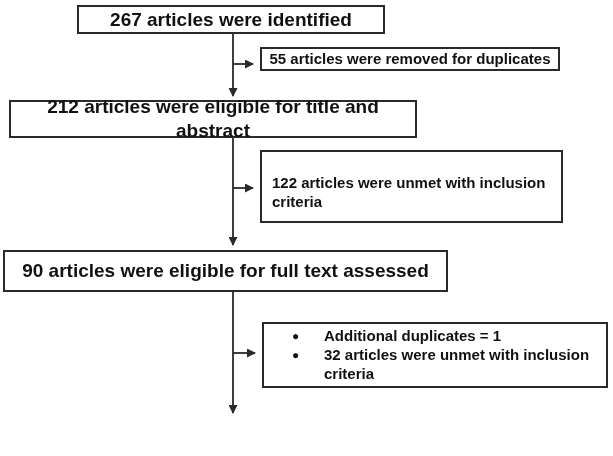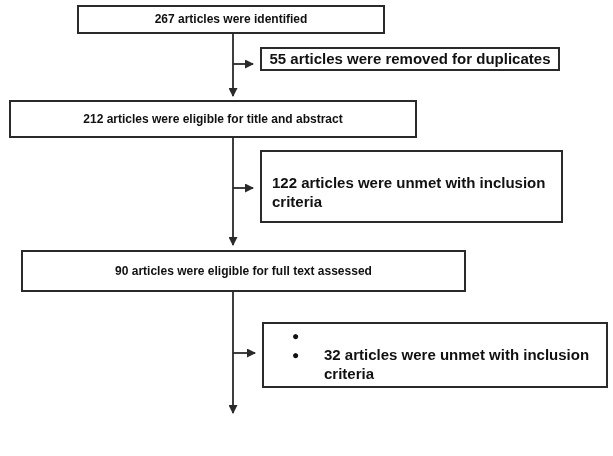--- a/index.html
+++ b/index.html
@@ -30,30 +30,30 @@
     background: #ffffff;
     border: 2px solid #2a2a2a;
     display: flex;
     align-items: center;
     justify-content: center;
     text-align: center;
     font-weight: 700;
     z-index: 2;
     line-height: 1.25;
   }
-  .fc-main { font-size: 12px; }
+  .fc-main { font-size: 19px; }
   .fc-side { font-size: 15px; }
 
   .box-identified     { left: 77px;  top: 5px;   width: 308px; height: 29px; }
   .box-duplicates     { left: 260px; top: 47px;  width: 300px; height: 24px; }
   .box-title-abstract { left: 9px;   top: 100px; width: 408px; height: 38px; }
   .box-unmet          { left: 260px; top: 150px; width: 303px; height: 73px;
                         justify-content: flex-start; text-align: left;
                         padding: 16px 14px 4px 10px; }
-  .box-fulltext       { left: 21px;   top: 250px; width: 445px; height: 42px; }
+  .box-fulltext       { left: 3px;   top: 250px; width: 445px; height: 42px; }
   .box-bullets        { left: 262px; top: 322px; width: 346px; height: 66px;
                         justify-content: flex-start; text-align: left;
                         padding: 4px 8px 4px 0; }
   .box-final          { left: 78px;  top: 418px; width: 307px; height: 30px; }
 
   .bullet-list {
     list-style: none;
     margin: 0;
     padding: 0 0 0 24px;
     font-size: 15px;
@@ -103,20 +103,21 @@
   <div class="fc-box fc-side box-unmet">
     <span>122 articles were unmet with inclusion criteria</span>
   </div>
 
   <div class="fc-box fc-main box-fulltext">90 articles were eligible for full text assessed</div>
 
   <div class="fc-box fc-side box-bullets">
     <ul class="bullet-list">
       <li class="bullet-row">
         <span class="bullet-dot">●</span>
+        <span class="bullet-text">Additional duplicates = 1</span>
       </li>
       <li class="bullet-row">
         <span class="bullet-dot">●</span>
         <span class="bullet-text">32 articles were unmet with inclusion criteria</span>
       </li>
     </ul>
   </div>
 
 
 </div>

